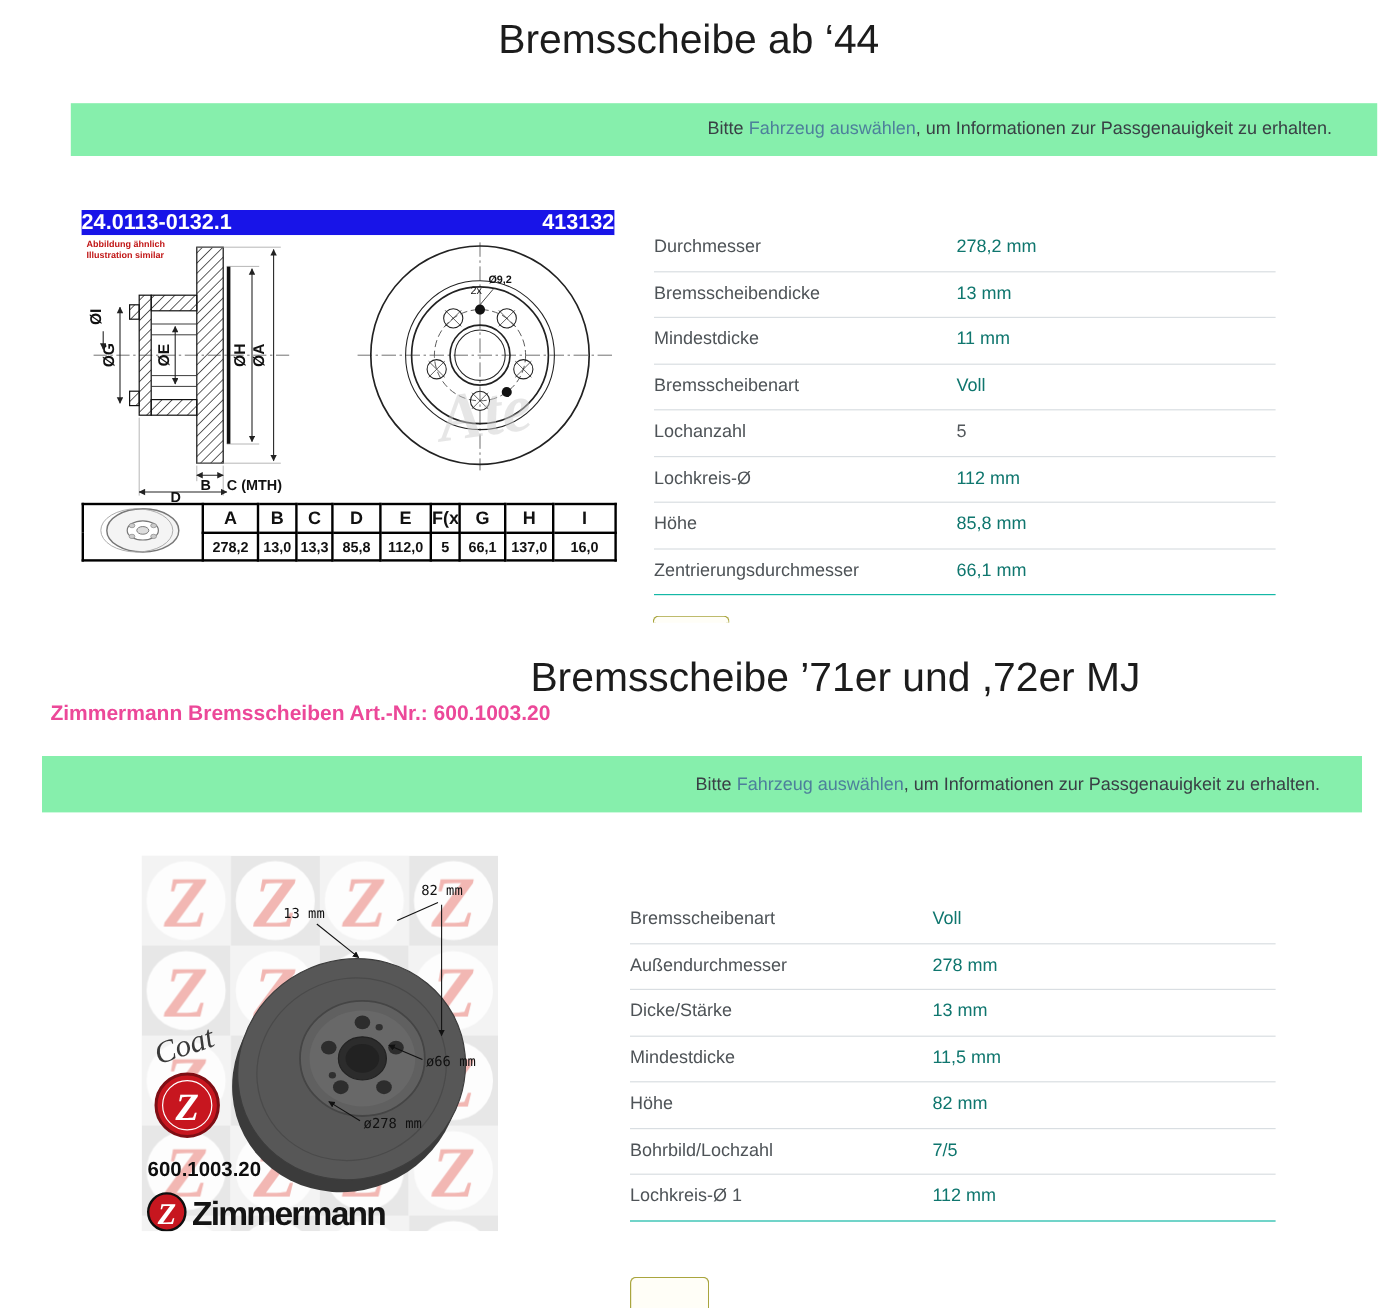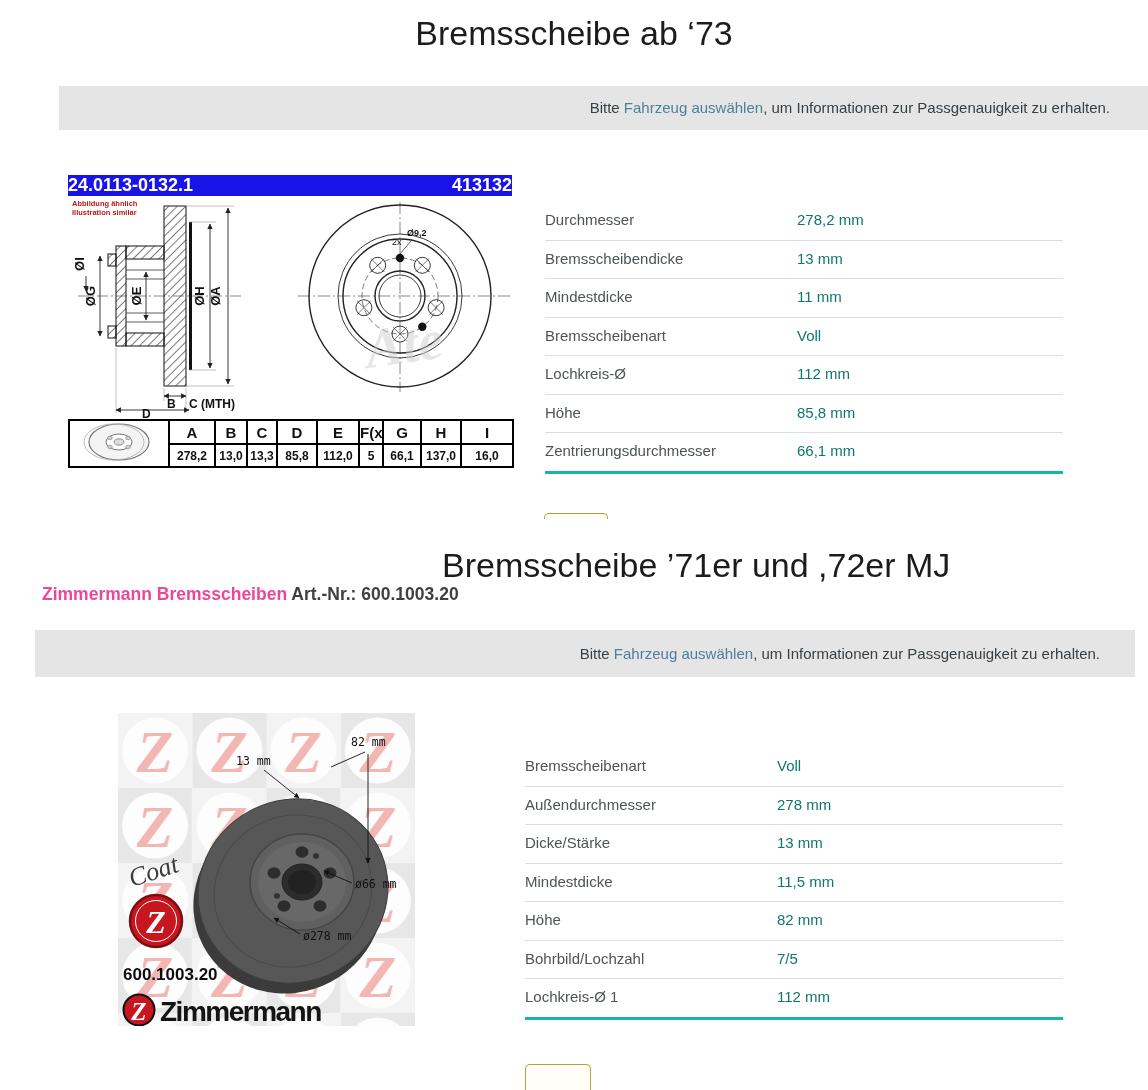--- a/index.html
+++ b/index.html
@@ -4,36 +4,36 @@
 <style>
   html,body{margin:0;padding:0;background:#fff;}
   .page{position:relative;width:1148px;height:1090px;background:#fff;overflow:hidden;
         font-family:"Liberation Sans",sans-serif;}
 
   .title1{position:absolute;top:14px;left:0;width:100%;text-align:center;
           font-size:34px;font-weight:400;color:#1c1c1c;margin:0;}
   .title2{position:absolute;top:534px;left:430px;font-size:34px;font-weight:400;
           color:#1c1c1c;margin:12px;white-space:nowrap;}
 
-  .banner{position:absolute;background:#e5e5e5;font-size:15px;color:#394045;
+  .banner{position:absolute;background:#86efac;font-size:15px;color:#394045;
           text-align:right;box-sizing:border-box;white-space:nowrap;}
   .banner1{left:59px;top:86px;width:1089px;height:44px;line-height:44px;padding-right:38px;}
   .banner2{left:35px;top:630px;width:1100px;height:47px;line-height:47px;padding-right:35px;}
   .banner-link{color:#4d809b;cursor:pointer;}
 
   .brandline{position:absolute;top:584px;left:42px;font-size:17.5px;font-weight:700;white-space:nowrap;}
   .brand{color:#ec4899;}
-  .artnr{color:#404040;text-align:right;}
+  .artnr{color:#ec4899;text-align:right;}
 
   
   .specs{position:absolute;}
-  .specs1{left:545px;top:202px;width:518px;text-align:center;}
+  .specs1{left:545px;top:188px;width:518px;text-align:center;}
   .specs2{left:525px;top:748px;width:538px;}
   .spec-row{position:relative;height:37.5px;border-bottom:1px solid #d9dee2;}
-  .spec-row:last-child{border-bottom:3px solid #14b8a6;}
+  .spec-row:last-child{border-bottom:1px solid #14b8a6;}
   .spec-label{position:absolute;left:0;top:9px;font-size:15px;color:#4e5357;}
   .spec-value{position:absolute;left:252px;top:9px;font-size:15px;color:#0f766e;}
   .spec-value.muted{color:#53585c;}
 
   
   .cut-button{position:absolute;border:1px solid #a9a53e;border-bottom:none;
               border-radius:5px 5px 0 0;background:#fffef7;}
   .cut1{left:544px;top:513px;width:62px;height:5px;}
   .cut2{left:525px;top:1064px;width:64px;height:26px;}
 
@@ -49,21 +49,21 @@
   .ate-table td{font-size:12px;height:21px;}
 
   
   .zim-figure{position:absolute;left:118px;top:713px;width:297px;height:313px;}
 </style>
 </head>
 <body>
 
 <div class="page">
 
-  <h1 class="title1">Bremsscheibe ab ‘73</h1>
+  <h1 class="title1">Bremsscheibe ab ‘44</h1>
 
   <div class="banner banner1"><span>Bitte </span><a class="banner-link">Fahrzeug auswählen</a><span>, um Informationen zur Passgenauigkeit zu erhalten.</span></div>
 
   <div class="ate-figure">
     <div class="ate-header">
       <span>24.0113-0132.1</span>
       <span>413132</span>
     </div>
     <svg class="ate-drawing" width="444" height="223" viewBox="0 0 444 223" xmlns="http://www.w3.org/2000/svg">
       <defs>
@@ -220,20 +220,24 @@
       </div>
     <div class="spec-row">
         <span class="spec-label">Mindestdicke</span>
         <span class="spec-value">11 mm</span>
       </div>
     <div class="spec-row">
         <span class="spec-label">Bremsscheibenart</span>
         <span class="spec-value">Voll</span>
       </div>
     <div class="spec-row">
+        <span class="spec-label">Lochanzahl</span>
+        <span class="spec-value muted">5</span>
+      </div>
+    <div class="spec-row">
         <span class="spec-label">Lochkreis-Ø</span>
         <span class="spec-value">112 mm</span>
       </div>
     <div class="spec-row">
         <span class="spec-label">Höhe</span>
         <span class="spec-value">85,8 mm</span>
       </div>
     <div class="spec-row">
         <span class="spec-label">Zentrierungsdurchmesser</span>
         <span class="spec-value">66,1 mm</span>

